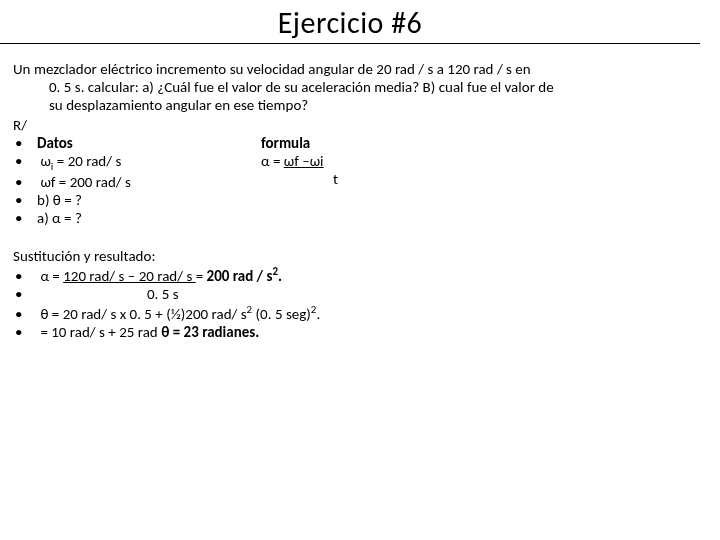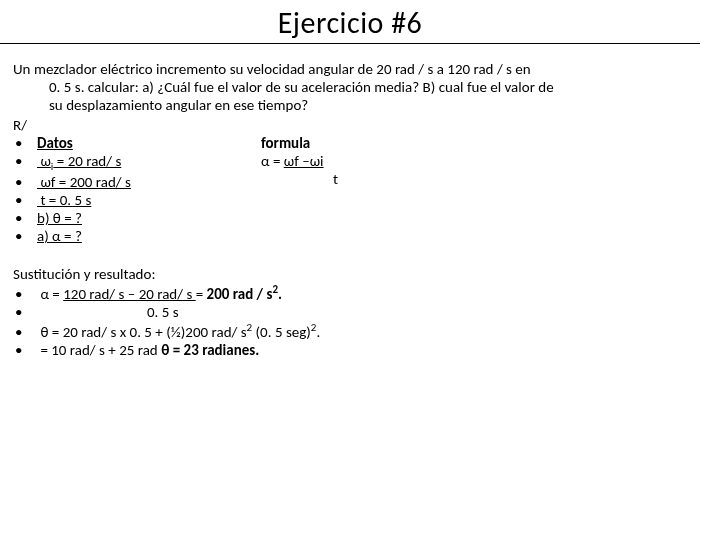--- a/index.html
+++ b/index.html
@@ -45,21 +45,20 @@
   }
   .r-slash {
     margin-top: 2px;
   }
   .row {
     display: flex;
     align-items: flex-start;
   }
   .bullet-col {
     width: 248px;
-    text-decoration: underline;
   }
   ul.b {
     list-style: none;
     margin: 0;
     padding: 0;
   }
   ul.b li {
     padding-left: 0;
   }
   ul.b li::before {
@@ -97,21 +96,20 @@
     </div>
 
     <div class="r-slash">R/</div>
 
     <div class="row">
       <div class="bullet-col">
         <ul class="b">
           <li><span class="bold">Datos</span></li>
           <li><span> ω</span><span class="sub">i</span><span> = 20 rad/ s</span></li>
           <li><span> ωf  = 200 rad/ s</span></li>
-          <li><span> t = 0. 5 s</span></li>
           <li><span>b) θ = ?</span></li>
           <li><span>a) α = ?</span></li>
         </ul>
       </div>
       <div class="formula-col">
         <div class="bold">formula</div>
         <div>
           <span>α = </span><span class="u">ωf –ωi    </span>
         </div>
         <div><span class="t-indent"></span><span>t</span></div>

